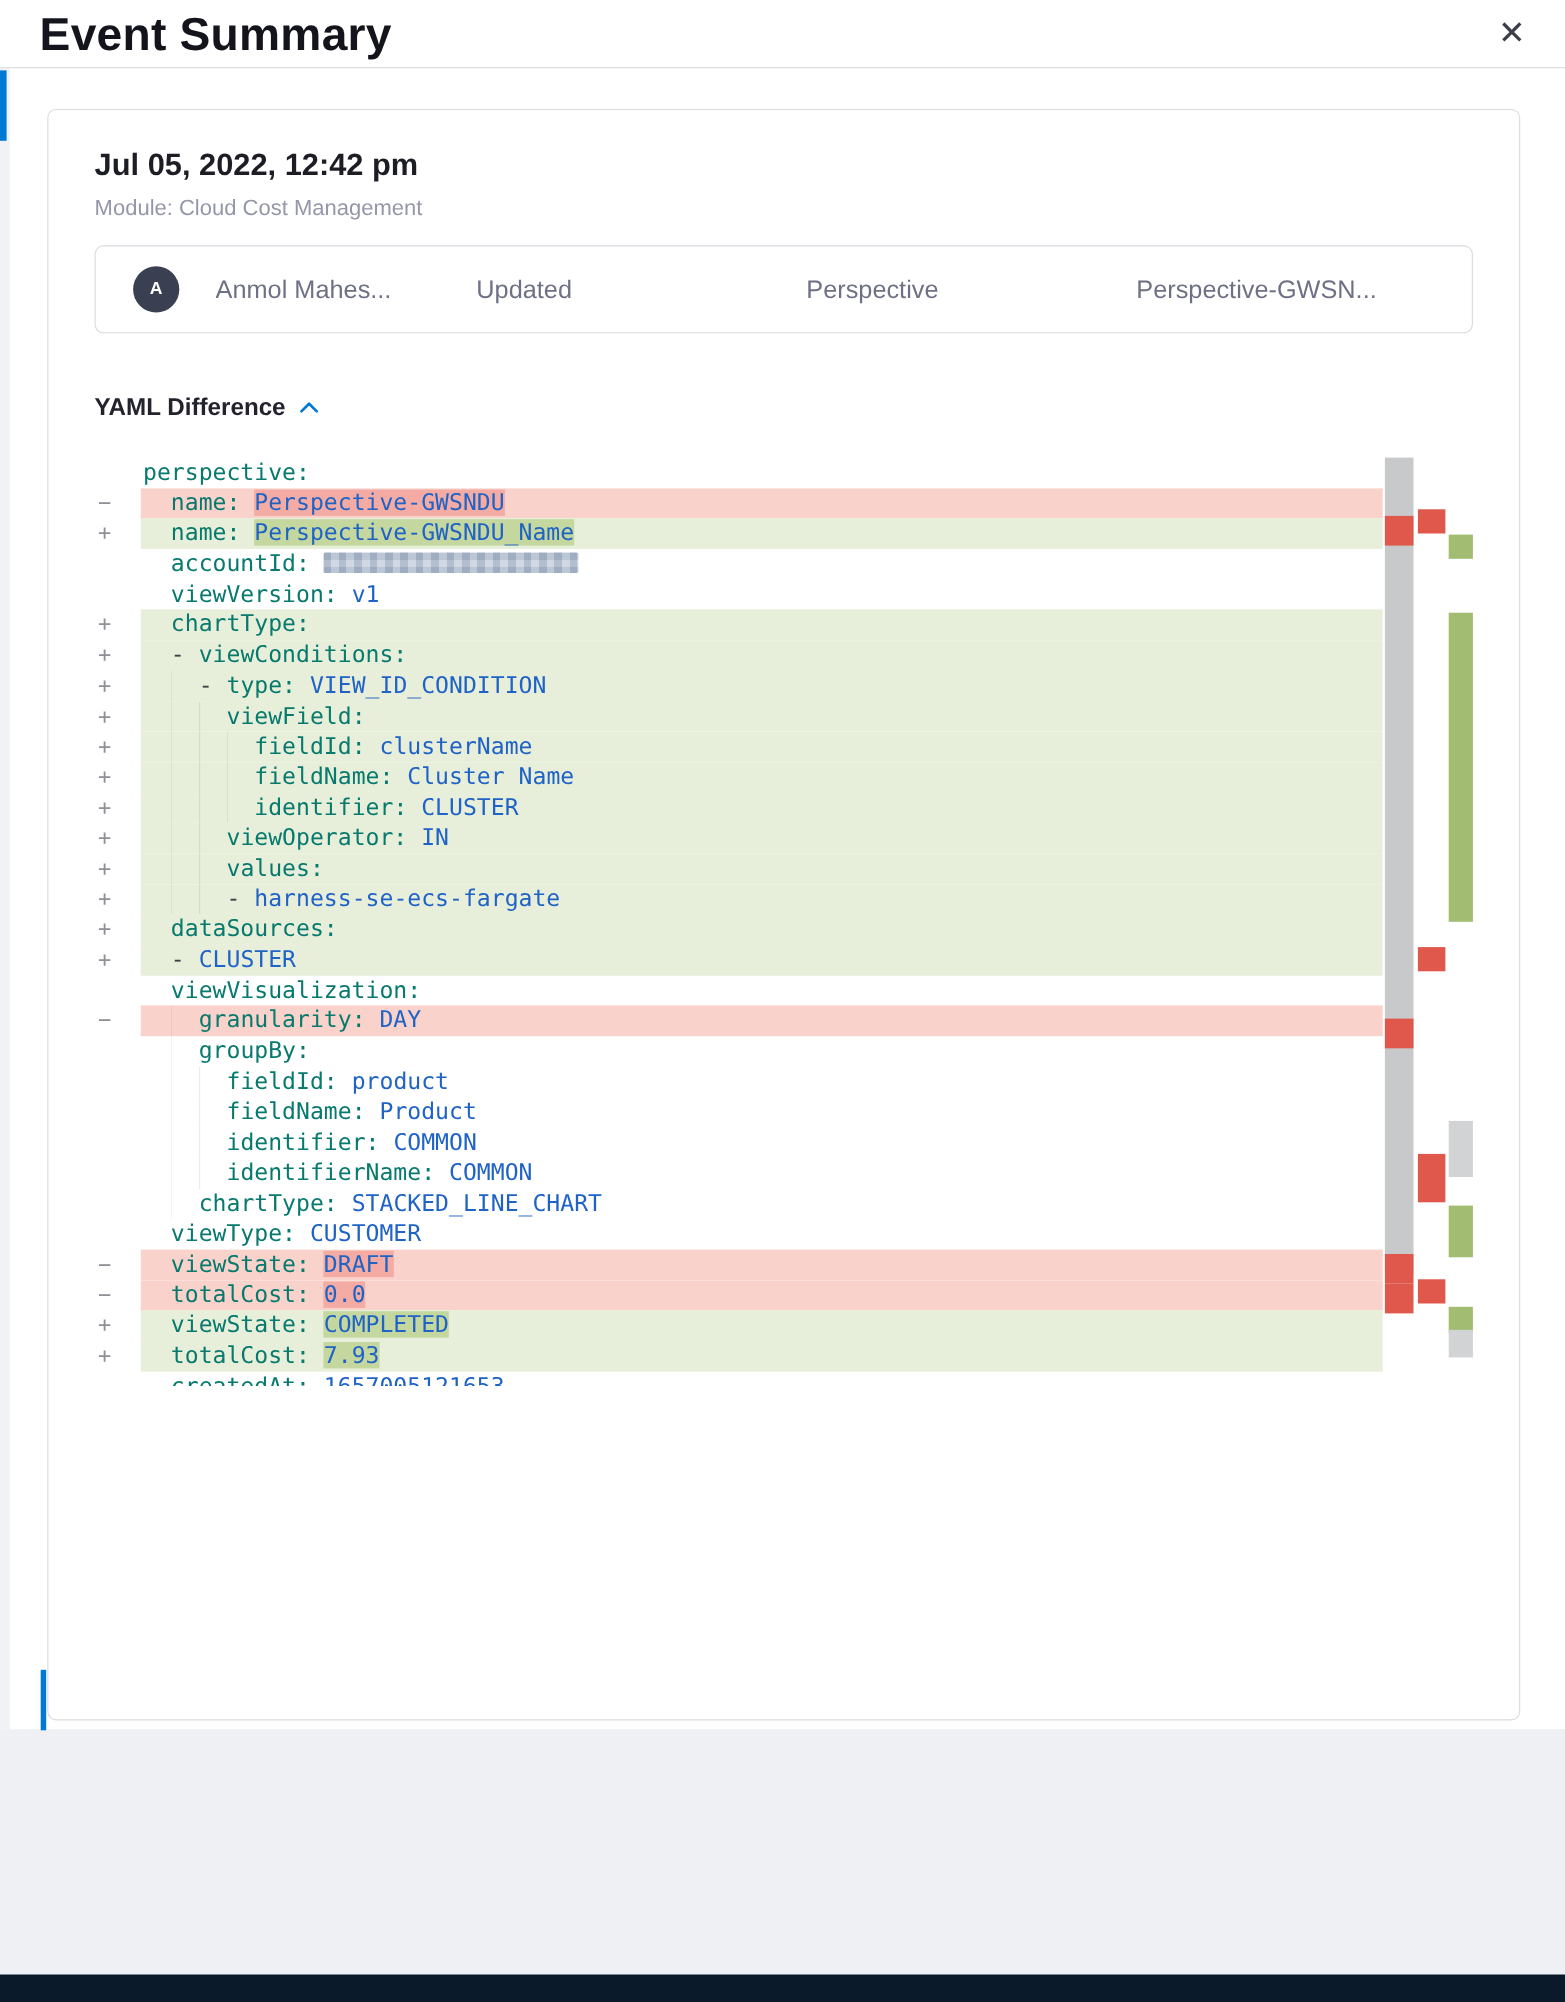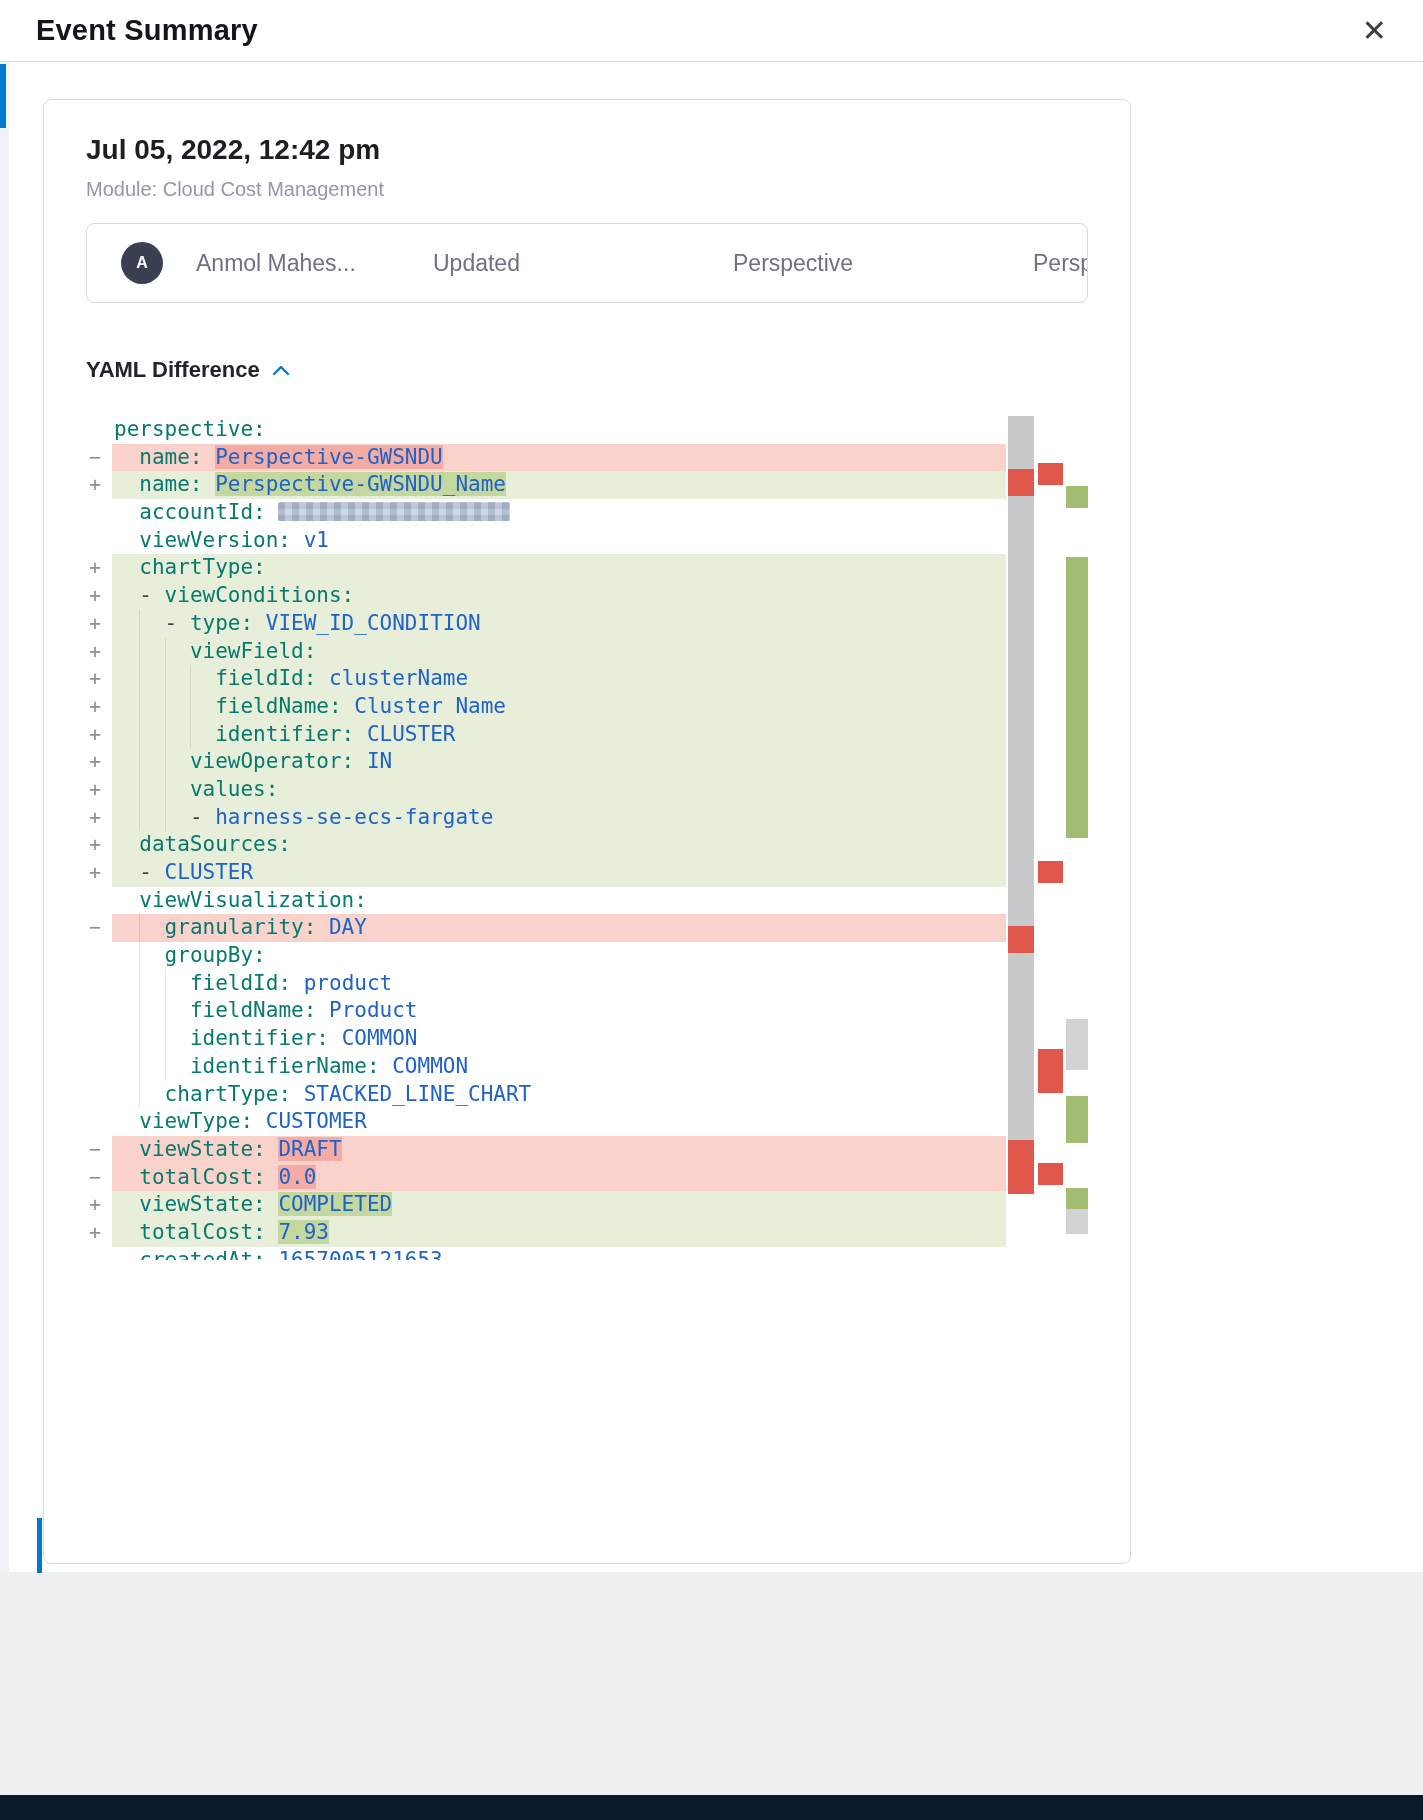--- a/index.html
+++ b/index.html
@@ -5,52 +5,52 @@
   * { margin:0; padding:0; box-sizing:border-box; }
   html,body { width:1423px; height:1820px; }
   body { font-family:"Liberation Sans", sans-serif; background:#eef0f3; }
 
   .page { position:relative; width:1423px; height:1820px; background:#eef0f3; overflow:hidden; }
 
   
   .modal { position:absolute; left:0; top:0; width:1423px; height:1572px; background:#ffffff; }
   .modal-header { height:62px; border-bottom:1px solid #d9dbe0; display:flex; align-items:center;
                   justify-content:space-between; padding:0 36px; background:#fff; }
-  .title { font-size:29px; font-weight:700; color:#14141c; letter-spacing:.2px; }
+  .title { font-size:42px; font-weight:700; color:#14141c; letter-spacing:.2px; }
   .close { font-size:30px; line-height:1; color:#3c3d47; cursor:pointer; font-weight:400; }
 
   
   .left-strip { position:absolute; left:0; top:62px; width:9px; height:1510px; background:#f1f2f5; }
   .left-blue { position:absolute; left:0; top:64px; width:6px; height:64px; background:var(--c-accent,#0278d5); }
   .corner-accent { position:absolute; left:37px; top:1518px; width:5px; height:55px; background:var(--c-accent,#0278d5); }
   .bottom-bar { position:absolute; left:0; bottom:0; width:1423px; height:25px; background:#0b1a2b; }
 
   
-  .card { position:absolute; left:43px; top:99px; width:1088px; height:1465px; background:#fff;
+  .card { position:absolute; left:43px; top:99px; width:1339px; height:1465px; background:#fff;
           border:1px solid #d8dae0; border-radius:8px; padding:34px 42px 0 42px; overflow:hidden; }
   .date { font-size:28px; font-weight:700; color:#1d1d26; }
   .module { font-size:20px; font-weight:500; color:#9496a9; margin-top:12px; }
 
   .thead, .trow { display:grid; grid-template-columns:303px 300px 300px 1fr; align-items:center; }
   .thead { margin-top:52px; padding-left:27px; }
   .th { font-size:17px; font-weight:700; color:#23242e; letter-spacing:.4px; }
   .trow { margin-top:22px; height:80px; border:1px solid #d8dae0; border-radius:8px; padding-left:27px; }
   .user-cell { display:flex; align-items:center; gap:17px; margin-left:7px; }
   .avatar { width:42px; height:42px; border-radius:50%; background:var(--c-avatar_bg,#3a3f52); color:#fff;
             font-size:16px; font-weight:700; display:flex; align-items:center; justify-content:center; flex:none; }
   .cell { font-size:23px; color:#6e7085; white-space:nowrap; overflow:hidden;margin-left:16px; }
 
   .yaml-head { display:flex; align-items:center; gap:12px; margin-top:54px; cursor:pointer; width:max-content; }
   .yaml-label { font-size:22px; font-weight:600; color:#22232d; }
   .chev { display:block; }
 
   
   .diff { margin-top:33px; position:relative; font-family:"DejaVu Sans Mono", monospace; font-size:21px; }
   .diff-lines { margin-right:82px; }
-  .dline { display:flex; line-height:27.7px; height:27.7px; white-space:pre; }
+  .dline { display:flex; line-height:27.7px; height:27.7px; white-space:pre;gap:16px; }
   .dline.clipped { height:13px; overflow:hidden; }
   .gutter { width:26px; flex:none; padding-left:3px; color:#8f9096; font-size:20px; }
   .code { flex:1; padding-left:2px; }
   .dline.add .code { background:var(--c-add_bg,#e7eeda); }
   .dline.del .code { background:var(--c-del_bg,#f9d2cc); }
   .key { color:var(--c-key,#077a6d); }
   .val { color:var(--c-value,#2063c6); }
   .dash { color:var(--c-dash,#3f4048); }
   .dline.add .hl { background:var(--c-add_hl,#c3d79e); }
   .dline.del .hl { background:var(--c-del_hl,#f3aba3); }

